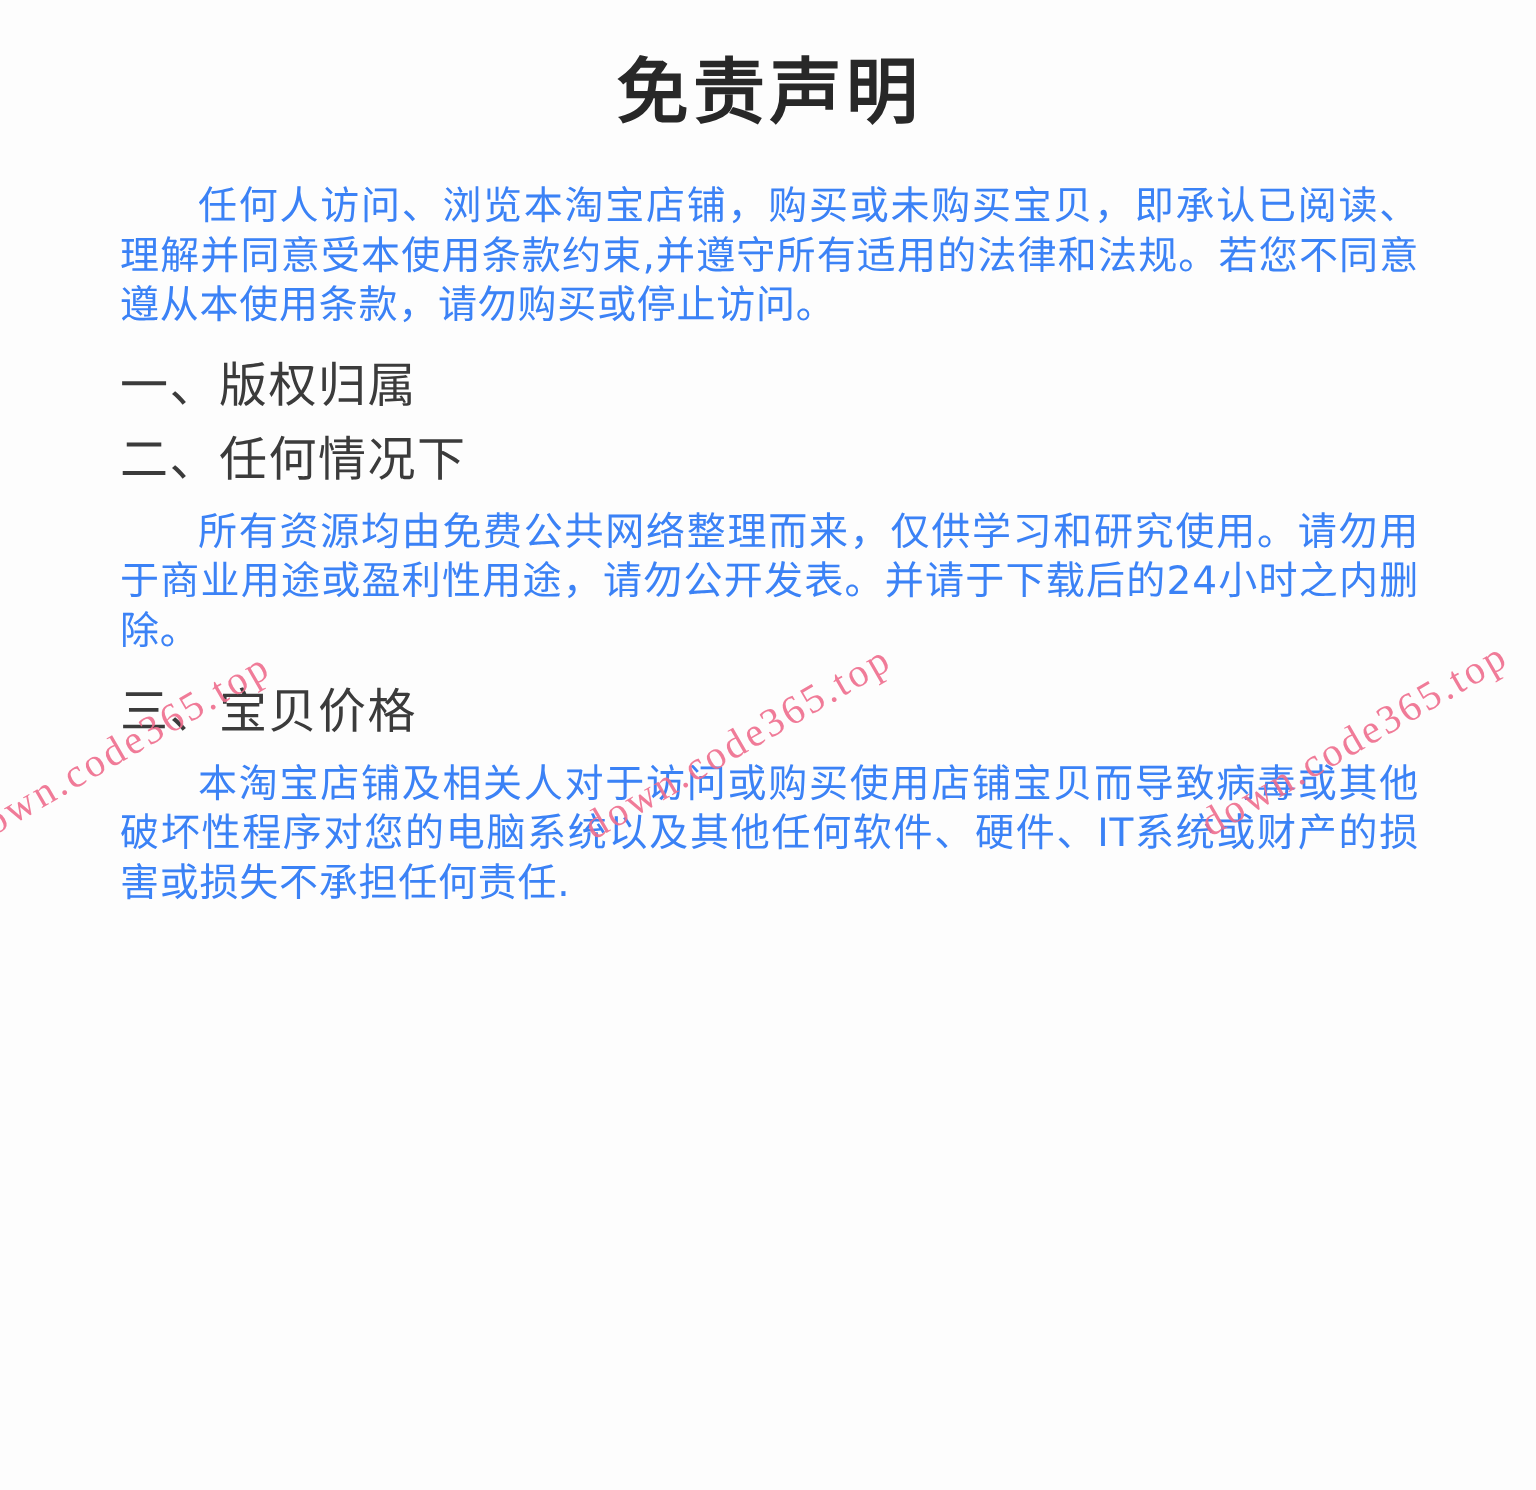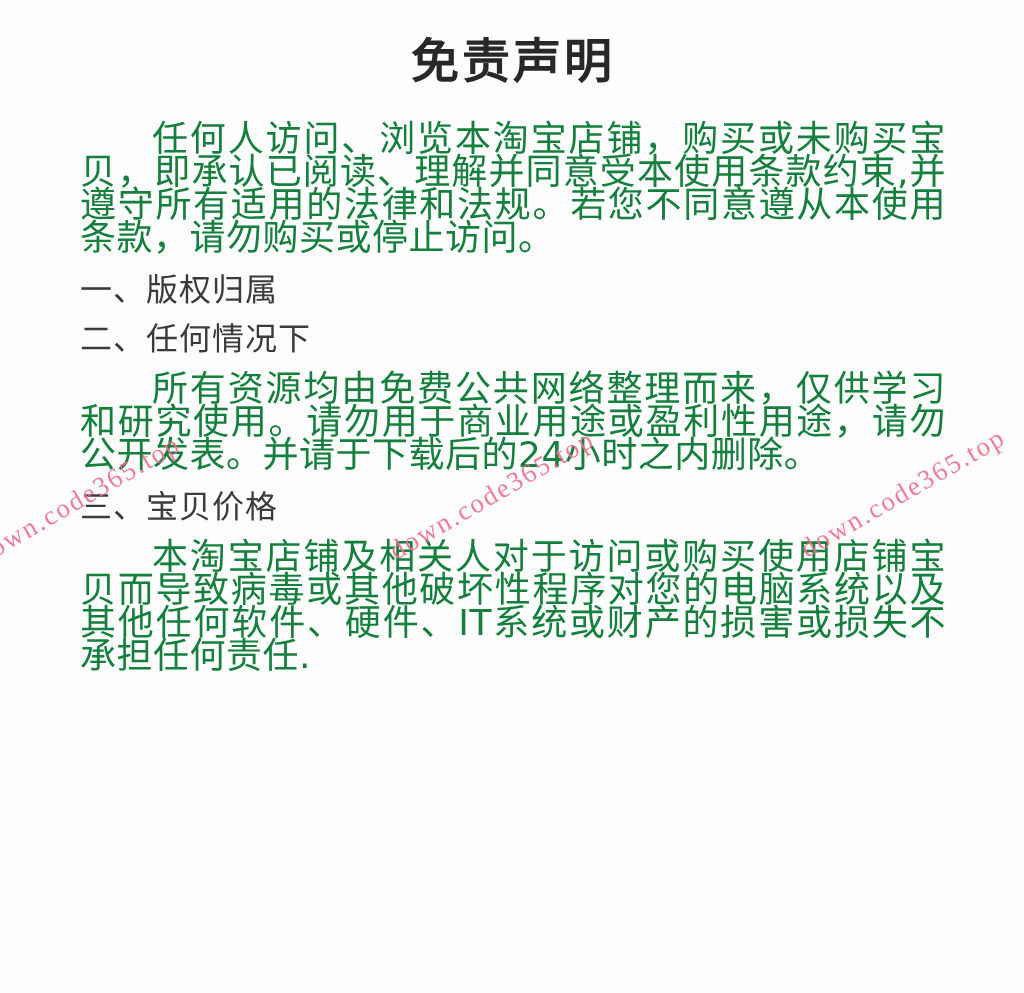--- a/index.html
+++ b/index.html
@@ -22,23 +22,23 @@
   .doc-title {
     margin: 0 0 30px 0;
     text-align: center;
     font-size: 48px;
     font-weight: 700;
     letter-spacing: 3px;
     color: #282828;
   }
   .para {
     margin: 0 0 20px 0;
-    font-size: 36px;
+    font-size: 26px;
     line-height: 33px;
-    color: #15803d;
+    color: #3b82f6;
     text-indent: 2em;
     text-align: justify;
     letter-spacing: 0.5px;
   }
   .sec-heading {
     margin: 4px 0 16px 0;
     font-size: 32px;
     line-height: 33px;
     font-weight: 400;
     color: #3b3b3b;

